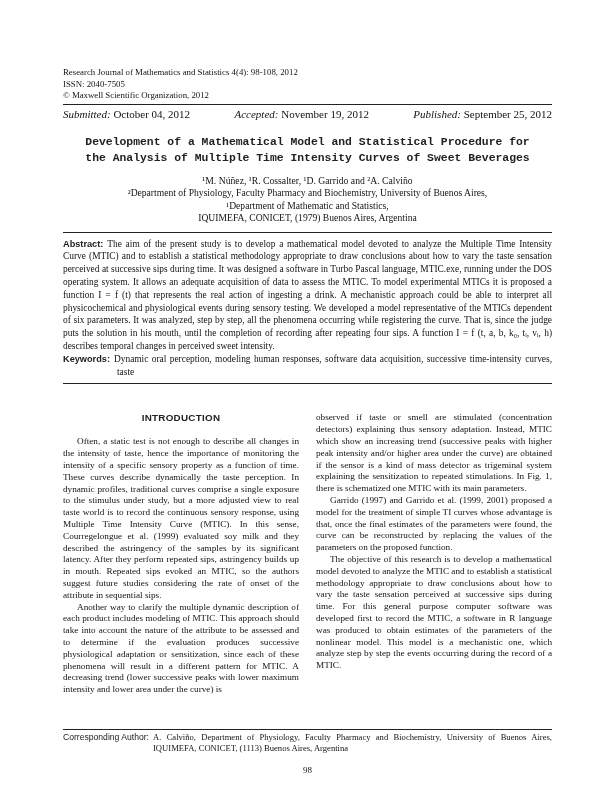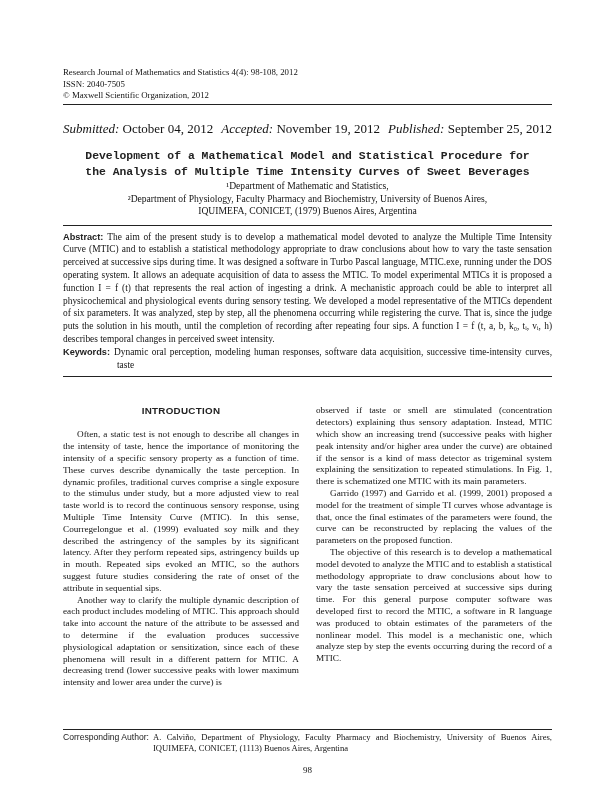--- a/index.html
+++ b/index.html
@@ -10,21 +10,21 @@
     font-family:"Liberation Serif", serif;
     display:flex; flex-direction:column;
     padding:67px 60px 16px 63px;
     overflow:hidden;
   }
   
   .hdr-line { font-size:8.8px; line-height:11.6px; }
   .hdr-rule { border:none; border-top:1px solid #222; margin-top:2px; }
   .dates-row {
     display:flex; justify-content:space-between;
-    font-size:13px; line-height:11.5px; margin-top:18px;
+    font-size:11px; line-height:11.5px; margin-top:4px;
   }
   .dates-row .dt-label { font-style:italic; }
   
   .title {
     margin-top:15px; text-align:center;
     font-family:Liberation Mono, monospace;
     font-size:11.4px; line-height:15.6px; font-weight:bold;
     color:#222;
     padding:0 18px;
   }
@@ -79,23 +79,24 @@
     <div class="hdr-line">© Maxwell Scientific Organization, 2012</div>
     <hr class="hdr-rule">
     <div class="dates-row">
       <span><span class="dt-label">Submitted:</span> <span>October 04, 2012</span></span>
       <span><span class="dt-label">Accepted:</span> <span>November 19, 2012</span></span>
       <span><span class="dt-label">Published:</span> <span>September 25, 2012</span></span>
     </div>
   </div>
 
   <div class="title">Development of a Mathematical Model and Statistical Procedure for the Analysis of Multiple Time Intensity Curves of Sweet Beverages</div>
+  <div class="authors">¹M. Núñez, ¹R. Cossalter, ¹D. Garrido and ²A. Calviño</div>
   <div class="affiliations">
+    <div>²Department of Physiology, Faculty Pharmacy and Biochemistry, University of Buenos Aires,</div>
     <div>¹Department of Mathematic and Statistics,</div>
-    <div>²Department of Physiology, Faculty Pharmacy and Biochemistry, University of Buenos Aires,</div>
     <div>IQUIMEFA, CONICET, (1979) Buenos Aires, Argentina</div>
   </div>
 
   <hr class="abs-rule">
   <p class="abstract"><span class="inline-label">Abstract:</span><span>The aim of the present study is to develop a mathematical model devoted to analyze the Multiple Time Intensity Curve (MTIC) and to establish a statistical methodology appropriate to draw conclusions about how to vary the taste sensation perceived at successive sips during time. It was designed a software in Turbo Pascal language, MTIC.exe, running under the DOS operating system. It allows an adequate acquisition of data to assess the MTIC. To model experimental MTICs it is proposed a function I = f (t) that represents the real action of ingesting a drink. A mechanistic approach could be able to interpret all physicochemical and physiological events during sensory testing. We developed a model representative of the MTICs dependent of six parameters. It was analyzed, step by step, all the phenomena occurring while registering the curve. That is, since the judge puts the solution in his mouth, until the completion of recording after repeating four sips. A function I = f (t, a, b, k₀, tᵢ, vᵢ, h) describes temporal changes in perceived sweet intensity.</span></p>
 
   <p class="keywords"><span class="inline-label">Keywords:</span><span>Dynamic oral perception, modeling human responses, software data acquisition, successive time-intensity curves, taste</span></p>
   <hr class="kw-rule">
 
   <div class="columns">

